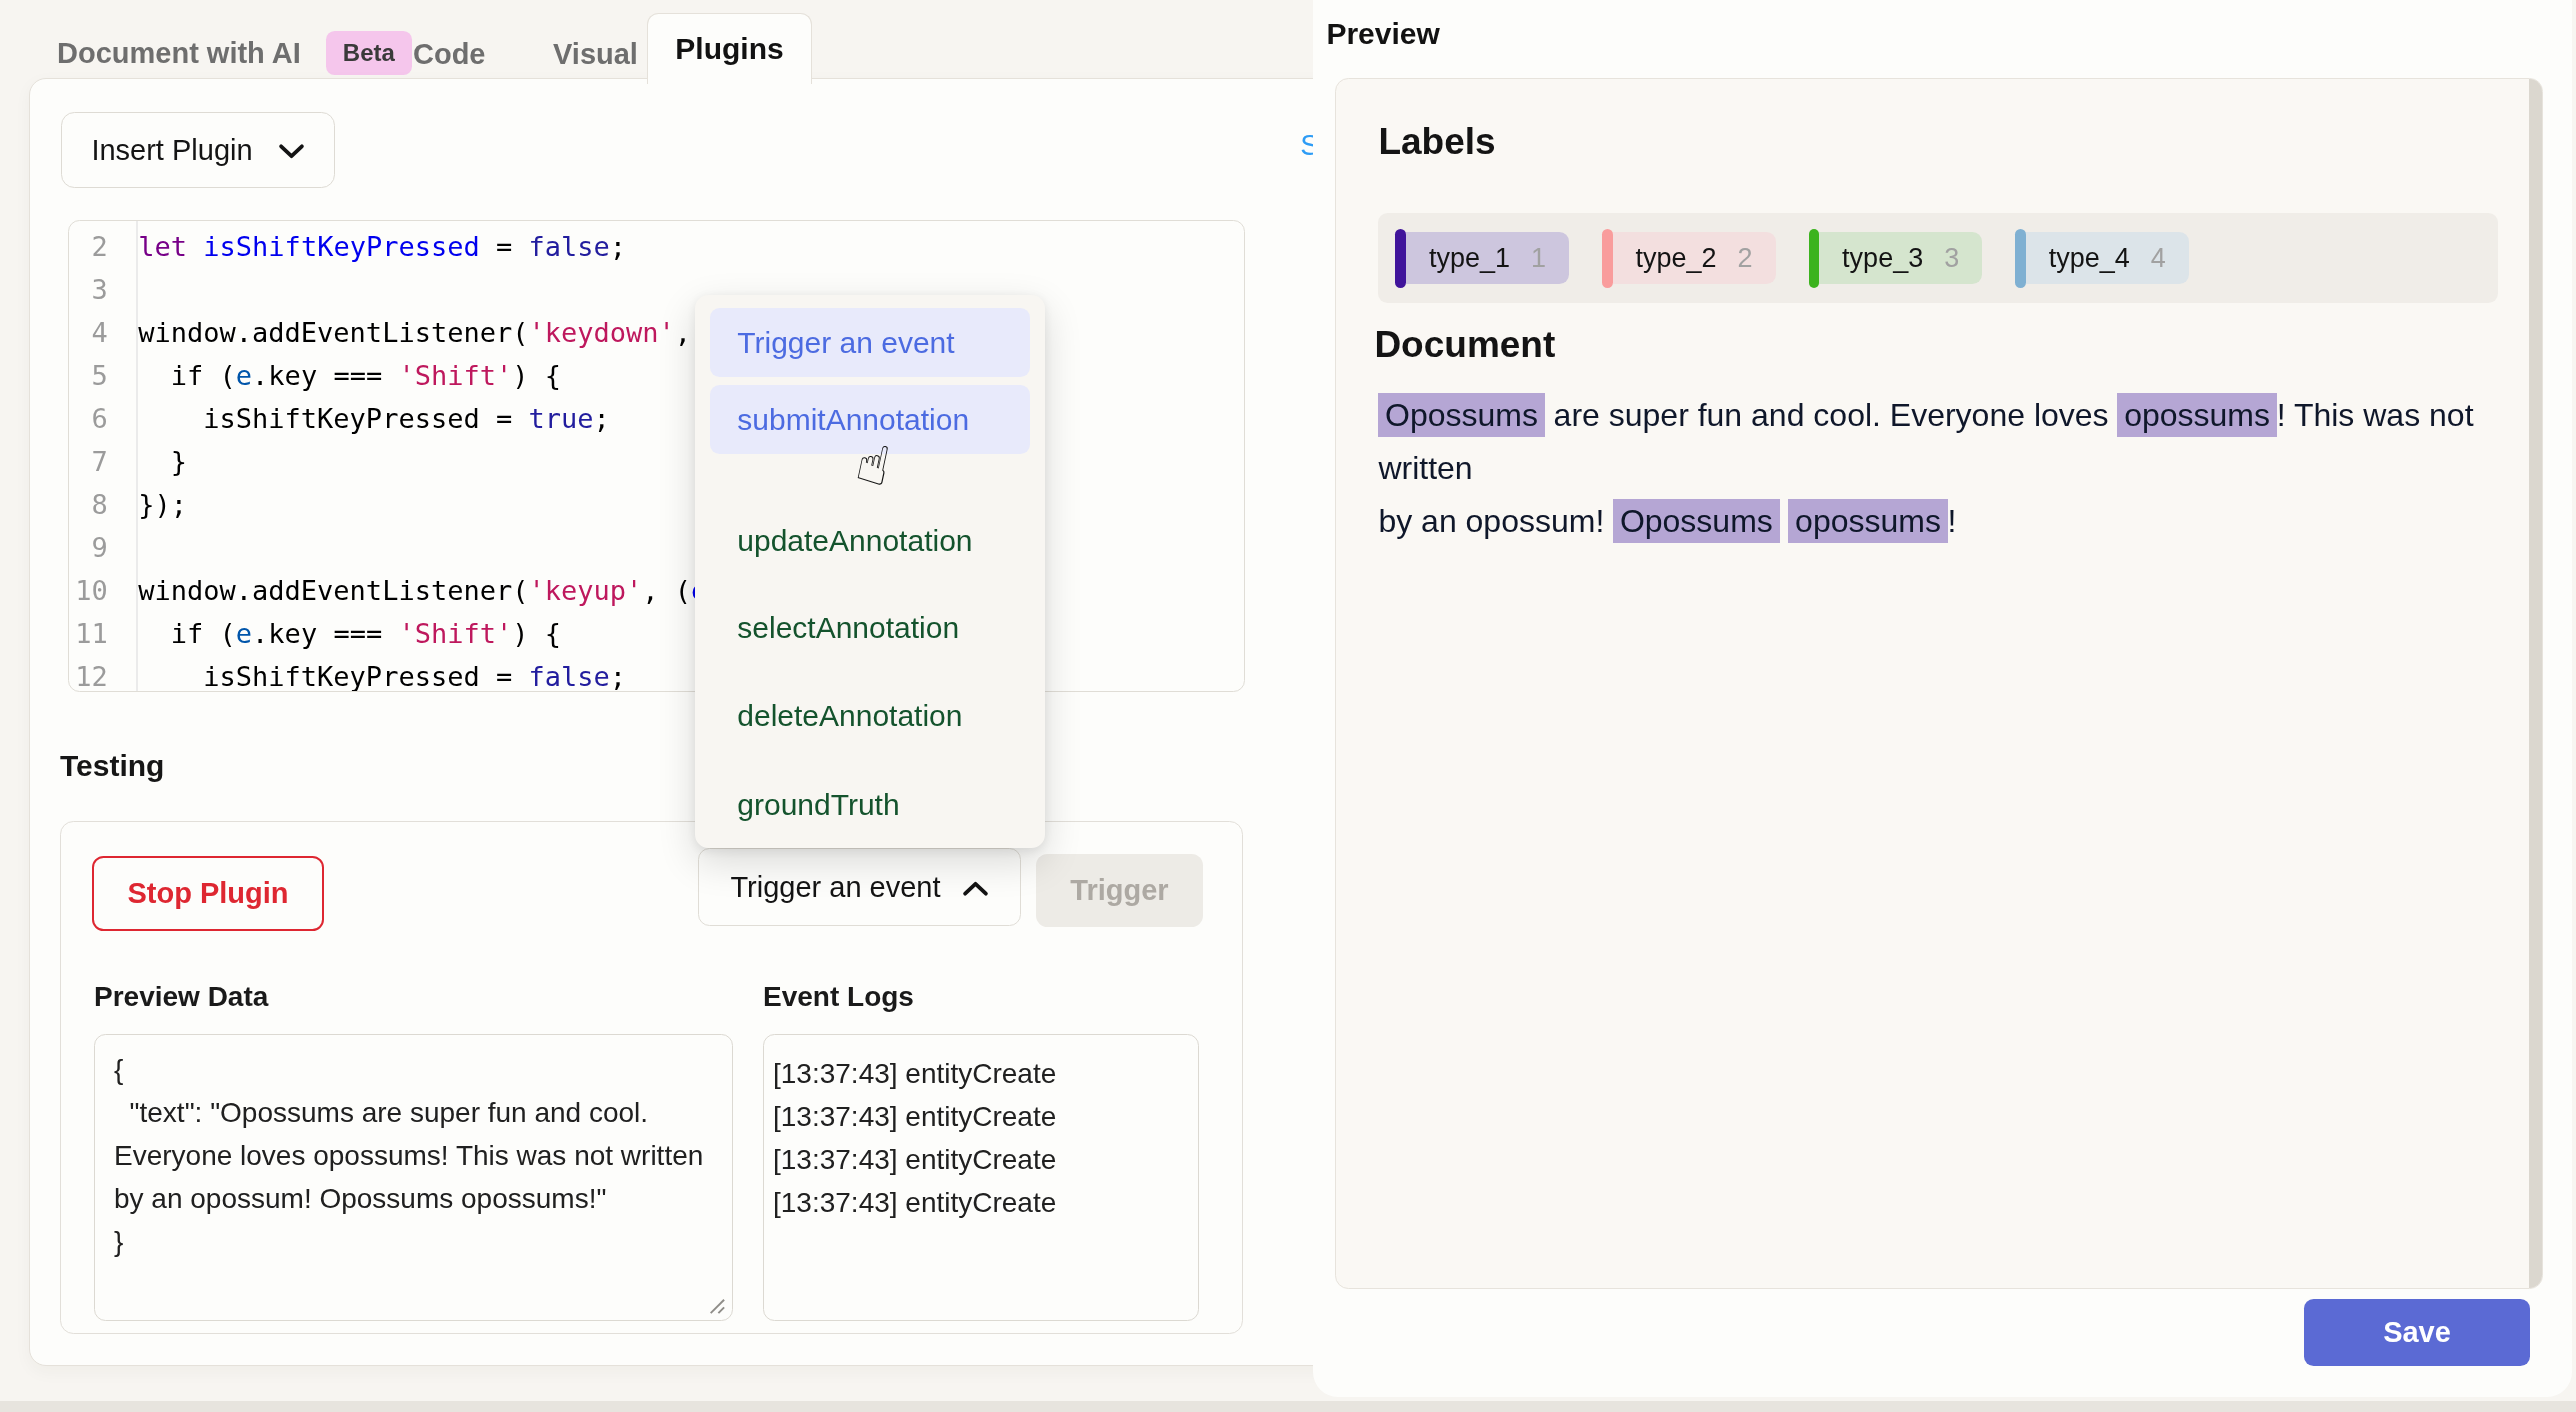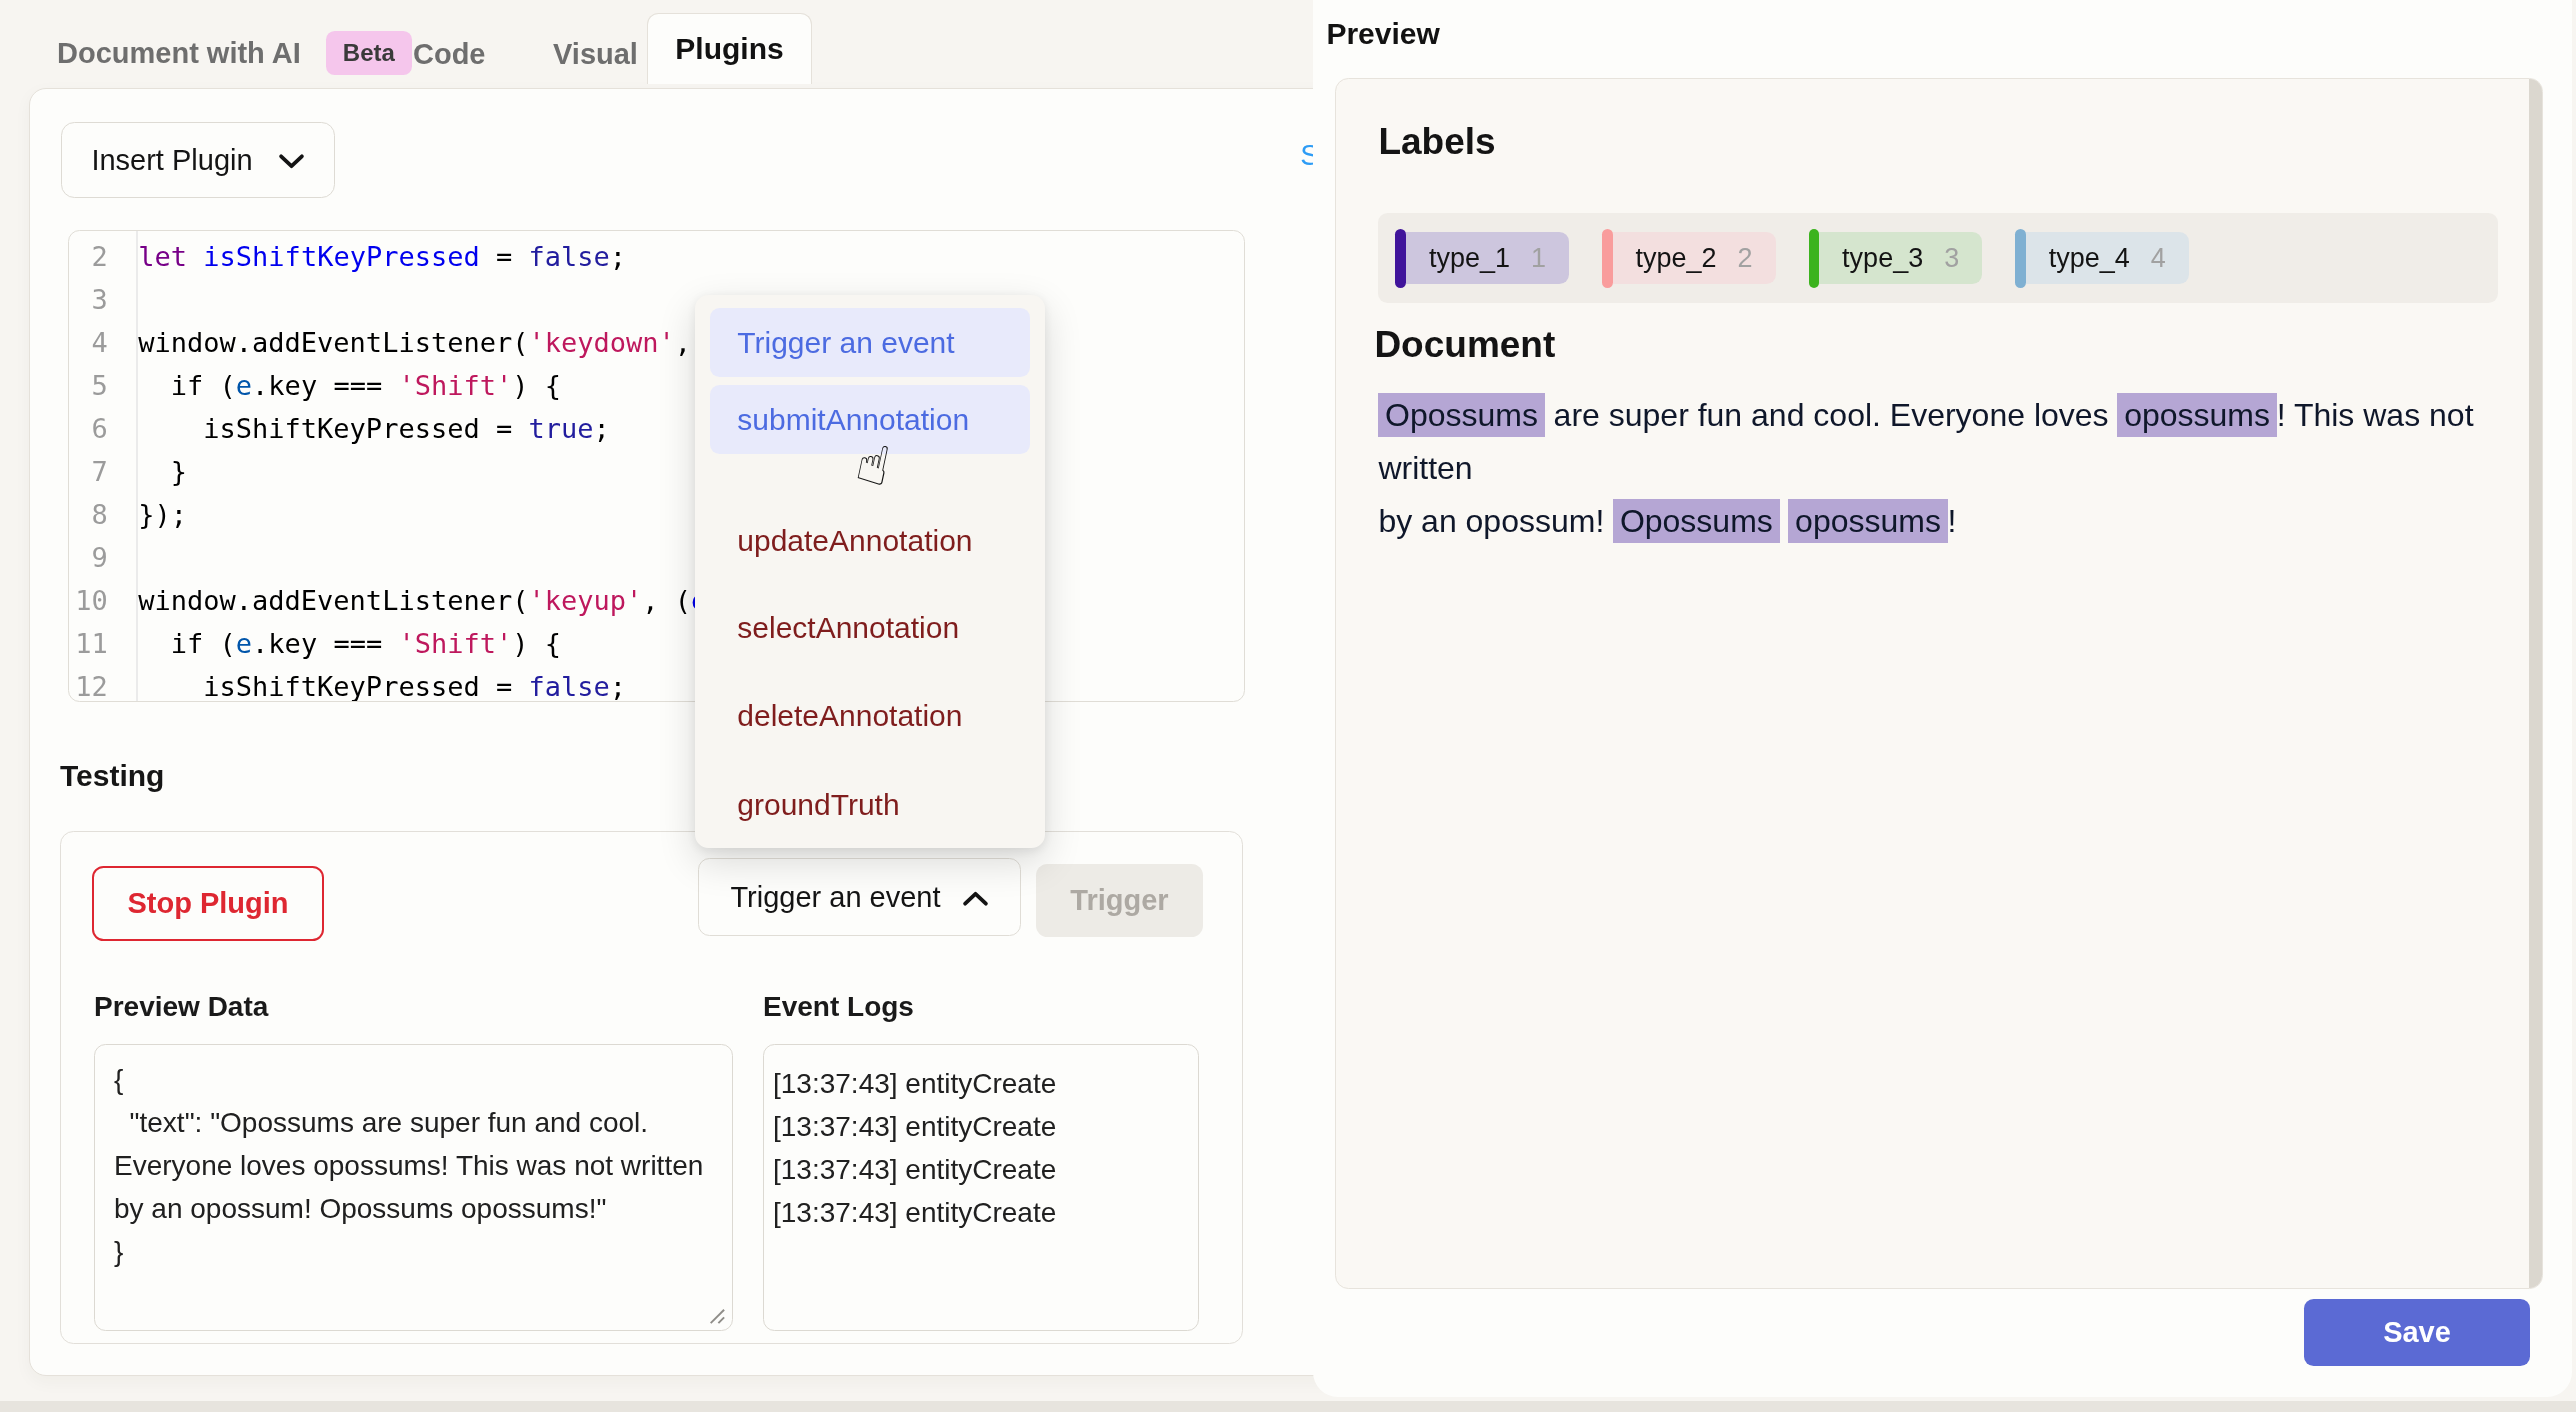--- a/index.html
+++ b/index.html
@@ -11,42 +11,42 @@
   
   .tab-label { position:absolute; top:38px; font-size:29px; font-weight:bold; color:#6e6e6e; }
   .tab-gen-row { position:absolute; left:57px; top:29px; height:48px; display:flex; align-items:center; gap:25px; }
   .tab-gen-row .lbl { font-size:29px; font-weight:bold; color:#6e6e6e; }
   .beta-badge { background:#f5c6ec; color:#3a3a3a; font-size:24px; font-weight:bold; padding:7.7px 17px; border-radius:8.6px; }
   .tab-plugins { position:absolute; left:647px; top:13.4px; width:165px; height:71px; background:#fdfdfb;
     border:1.9px solid #e5e1da; border-bottom:none; border-radius:11.5px 11.5px 0 0; z-index:5;
     display:flex; align-items:center; justify-content:center; font-size:30px; font-weight:bold; color:#121212; }
 
   
-  .left-card { position:absolute; left:29px; top:88px; width:1438px; height:1288px; background:#fdfdfb;
+  .left-card { position:absolute; left:29px; top:78px; width:1438px; height:1288px; background:#fdfdfb;
     border:1.9px solid #e5e1da; border-radius:17px; box-shadow:0 5.7px 17px rgba(60,50,30,0.04); }
   .insert-btn { position:absolute; left:31px; top:33px; width:274px; height:76px; border:1.9px solid #dedbd4;
     border-radius:13.4px; background:#fdfdfb; display:flex; align-items:center; justify-content:center; gap:25px;
     font-size:29px; color:#141414; cursor:pointer; }
   .see-docs { position:absolute; right:40px; top:50px; display:flex; align-items:center; gap:15.3px;
     color:#2d9cf5; font-size:29px; cursor:pointer;flex-direction:column; }
 
   .code-box { position:absolute; left:38px; top:141px; width:1177px; height:472px; background:#fdfdfb;
     border:1.9px solid #e0ddd6; border-radius:11.5px; overflow:hidden; padding-top:3.8px;
     font-family:"DejaVu Sans Mono", monospace; font-size:27px; }
   .gutter-line { position:absolute; left:67px; top:0; bottom:0; width:1.9px; background:#ebebeb; }
   .code-row { height:43px; display:flex; align-items:center; }
   .code-row .ln { width:54px; text-align:right; padding-right:15.3px; color:#9b9b9b; flex:none; }
   .code-row .code { padding-left:15.3px; white-space:pre; color:#000; }
   .c-k { color:#770088; } .c-d { color:#0000ee; } .c-a { color:#221d9e; } .c-s { color:#be185d; } .c-v { color:#0055aa; }
 
   
   .event-menu { position:absolute; left:695px; top:295px; width:350px; height:553px; background:#f8f6f2;
     border-radius:13.4px; box-shadow:0 13.4px 38px rgba(0,0,0,0.14), 0 2.9px 9.6px rgba(0,0,0,0.07); z-index:10; }
   .menu-item { position:absolute; left:15.3px; width:320px; height:69px; display:flex; align-items:center;
-    padding-left:27px; font-size:30px; color:#7f1d1d; border-radius:9.6px; cursor:pointer; }
+    padding-left:27px; font-size:30px; color:#14532d; border-radius:9.6px; cursor:pointer; }
   .menu-item.hl { background:#e8eafb; color:#4c6be1; }
   .hand-cursor { position:absolute; left:857px; top:433px; font-size:54px; color:#111; z-index:11;
     font-family:"DejaVu Sans", sans-serif; transform:rotate(12deg); }
 
   
   .testing-heading { position:absolute; left:30px; top:670px; font-size:30px; font-weight:bold; color:#161616; }
   .testing-card { position:absolute; left:30px; top:742px; width:1183px; height:513px; background:#fdfdfb;
     border:1.9px solid #e2dfd9; border-radius:13.4px; }
   .stop-btn { position:absolute; left:31px; top:34px; width:232px; height:75px; border:2.9px solid #de2731;
     border-radius:11.5px; color:#de2731; font-size:29px; font-weight:bold; display:flex; align-items:center;

